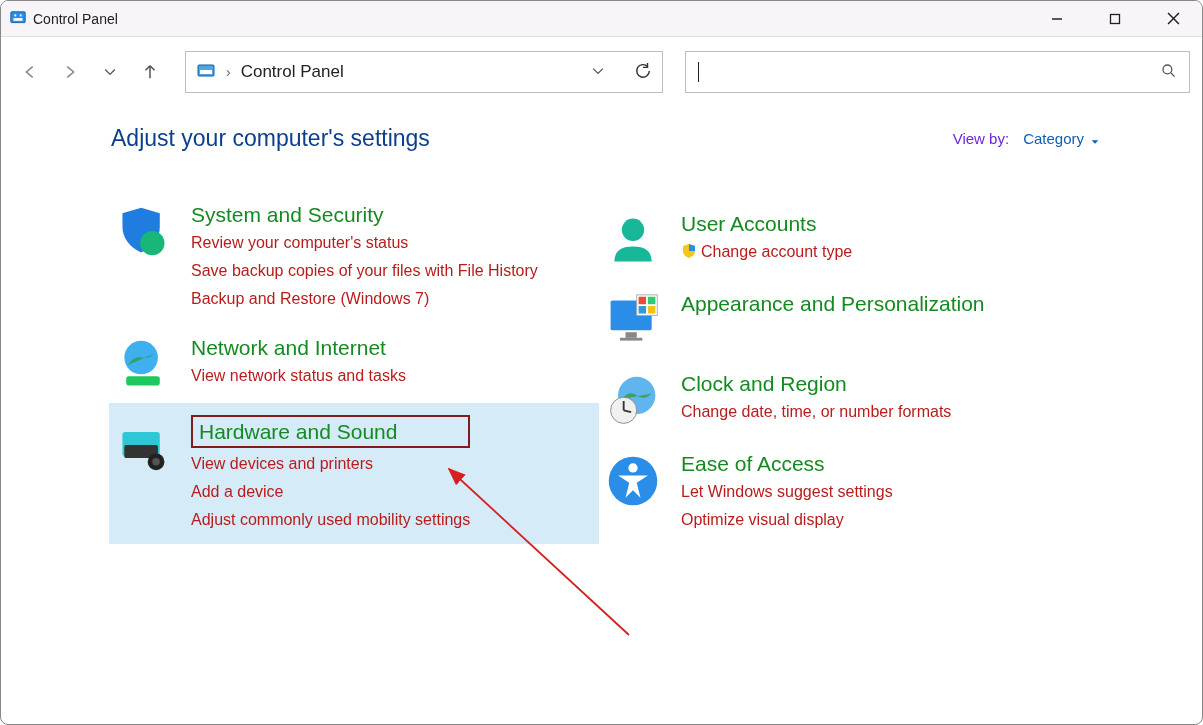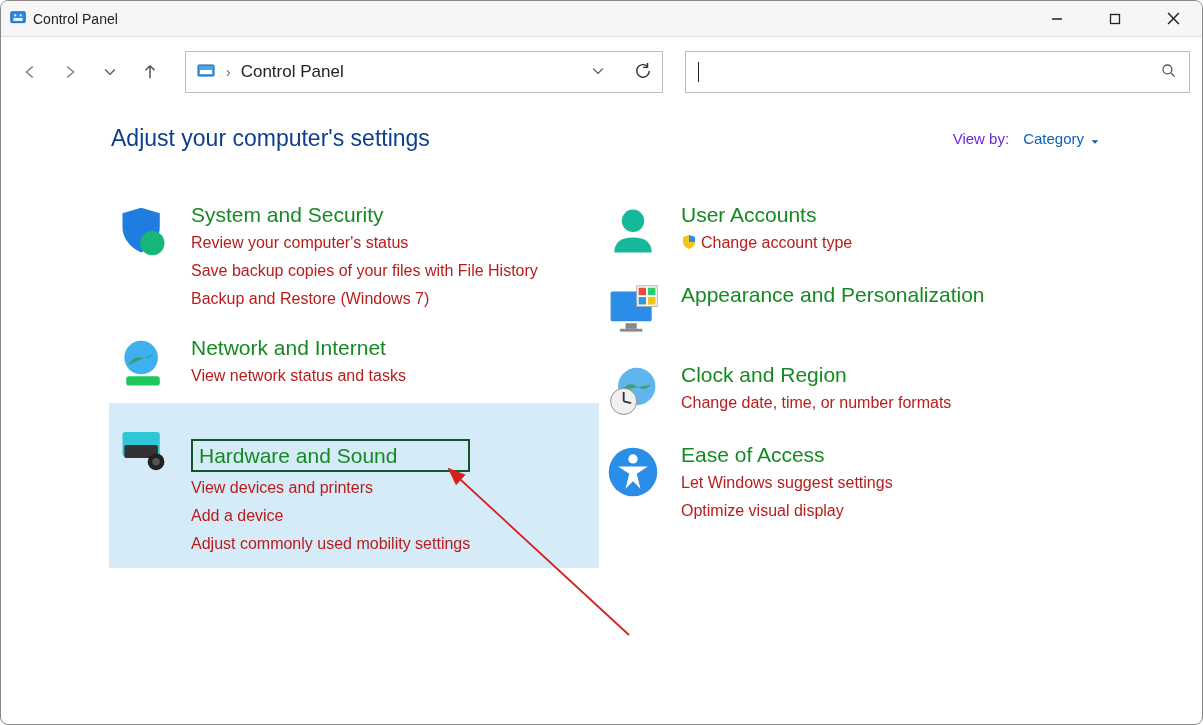--- a/index.html
+++ b/index.html
@@ -83,21 +83,21 @@
     .subheader .viewby .label { color:#6d28d9; font-size:15px; }
     .subheader .viewby .value { color:#0e5fb8; font-size:15px; display:flex; align-items:flex-end; gap:6px; }
     
     .categories {
       display: flex;
       padding: 28px 0 0 108px;
       gap: 0;
     }
     .col { display:flex; flex-direction:column; }
     .col-left { width: 490px; }
-    .col-right { width: 500px; }
+    .col-right { width: 500px; justify-content: flex-end; }
     .category {
       display: flex;
       padding: 12px 8px 12px 6px;
       gap: 20px;
     }
     .category.highlighted {
       background: #d5ebf8;
     }
     .cat-icon { width: 56px; height: 56px; flex-shrink:0; display:flex; align-items:flex-start; justify-content:center; padding-top:2px; }
     .cat-body { display:flex; flex-direction:column; gap:4px; }
@@ -105,24 +105,23 @@
       font-size: 21px;
       color: #158a22;
       line-height: 1.2;
     }
     .cat-link {
       font-size: 16px;
       color: #b91c1c;
       line-height: 1.5;
     }
     .red-box {
-      border: 2px solid #14532d;
+      border: 2px solid #7f1d1d;
       padding: 2px 6px;
       display: inline-block;
-      margin-top: 24px;
     }
     .shield-icon { width:16px; height:16px; display:inline-block; vertical-align:-2px; margin-right:4px; }
     
     .arrow-overlay {
       position: absolute;
       top: 0; left: 0;
       pointer-events: none;
     }
   </style>
 </head>

